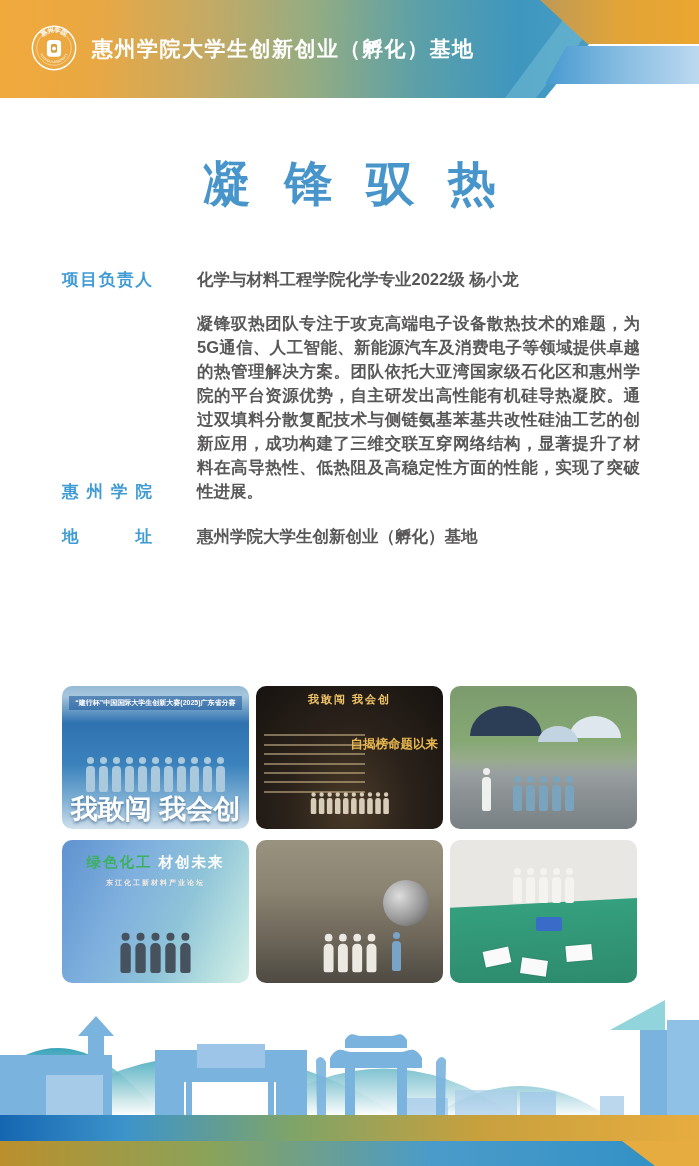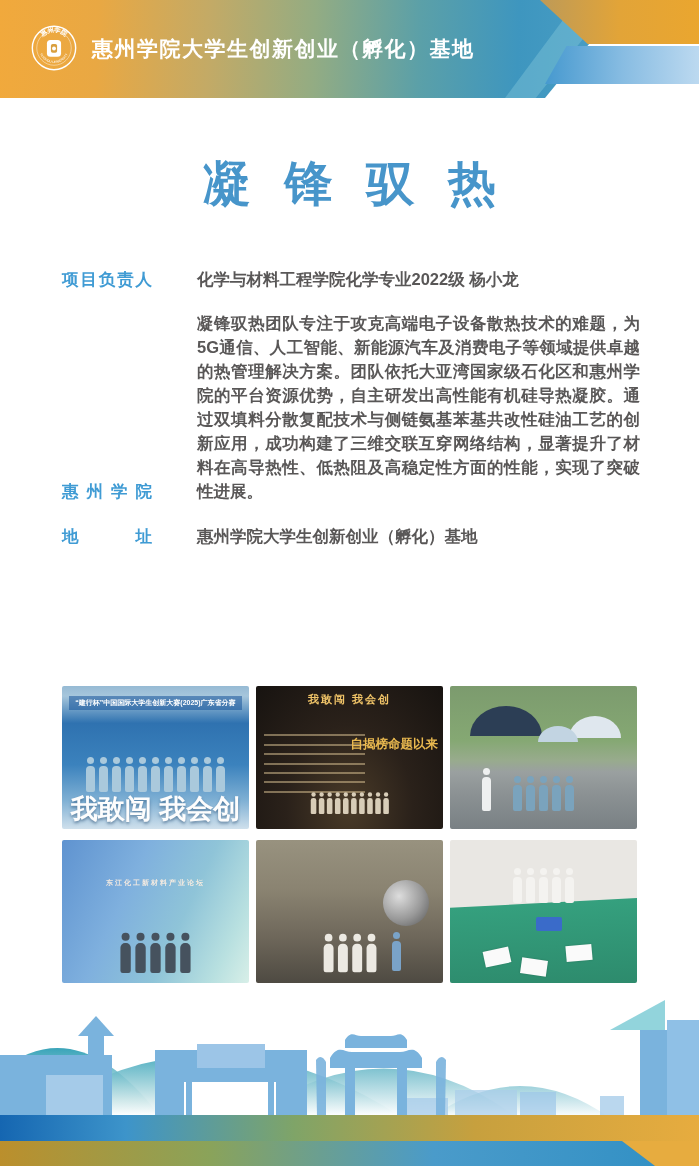--- a/index.html
+++ b/index.html
@@ -36,21 +36,21 @@
       text-align:justify;text-align-last:justify;margin-right:12px;white-space:nowrap;
       text-align-last:justify;-moz-text-align-last:justify;}
   .info-label.spread{letter-spacing:0;}
   .info-value{flex:1;margin-top:11px;}
   .intro p{margin:0;text-align:justify;}
   .addr-row{margin-top:10px;}
 
   
   .photos{position:absolute;top:686px;left:62px;width:575px;
       display:grid;grid-template-columns:repeat(3,1fr);grid-auto-rows:143px;gap:11px 7px;}
-  .photo{position:relative;overflow:hidden;border-radius:2px;}
+  .photo{position:relative;overflow:hidden;border-radius:10px;}
 
   .person{display:inline-block;width:9px;height:26px;margin:0 2px;border-radius:4px 4px 2px 2px;
       position:relative;background:currentColor;}
   .person::before{content:"";position:absolute;top:-9px;left:1px;width:7px;height:7px;
       border-radius:50%;background:currentColor;}
   .people-row{position:absolute;left:0;right:0;display:flex;justify-content:center;align-items:flex-end;}
 
   
   .scene-backdrop{background:linear-gradient(180deg,#96bad4 0%,#a6c6dc 7%,#2f72b0 26%,#3b82bd 55%,#7fb0d4 80%,#cfe0ec 100%);}
   .scene-backdrop .banner{position:absolute;top:10px;left:4%;width:92%;color:#fff;font-size:7px;
@@ -204,20 +204,24 @@
       <div class="people-row">
           <span class="person"></span>
           <span class="person"></span>
           <span class="person"></span>
           <span class="person"></span>
           <span class="person"></span>
         </div>
     </div>
 
     <div class="photo scene-forum">
+      <div class="title">
+        <span class="t-green">绿色化工</span>
+        <span class="t-white">材创未来</span>
+      </div>
       <div class="subtitle">东江化工新材料产业论坛</div>
       <div class="people-row">
           <span class="person"></span>
           <span class="person"></span>
           <span class="person"></span>
           <span class="person"></span>
           <span class="person"></span>
         </div>
     </div>
 

